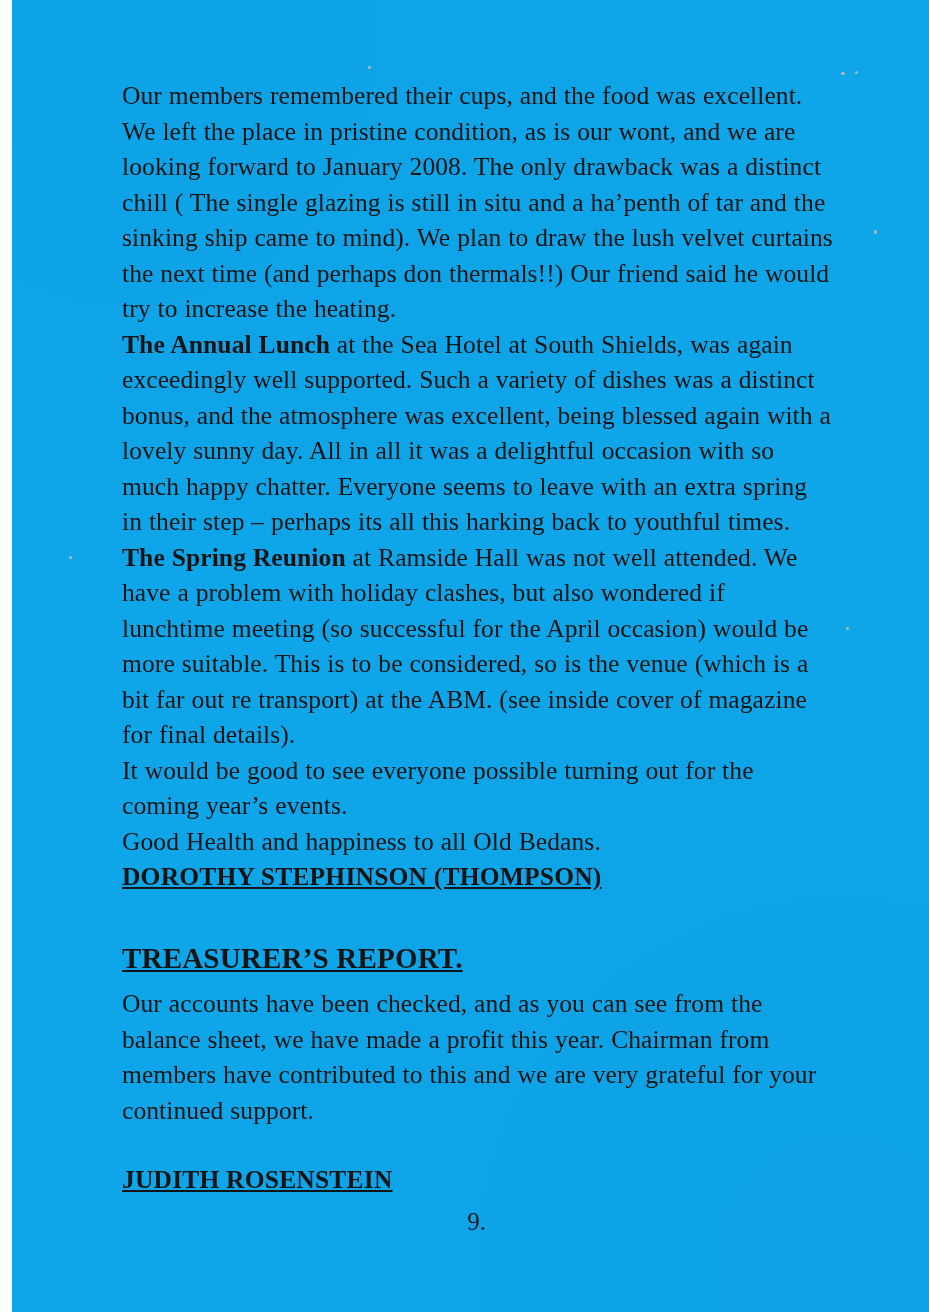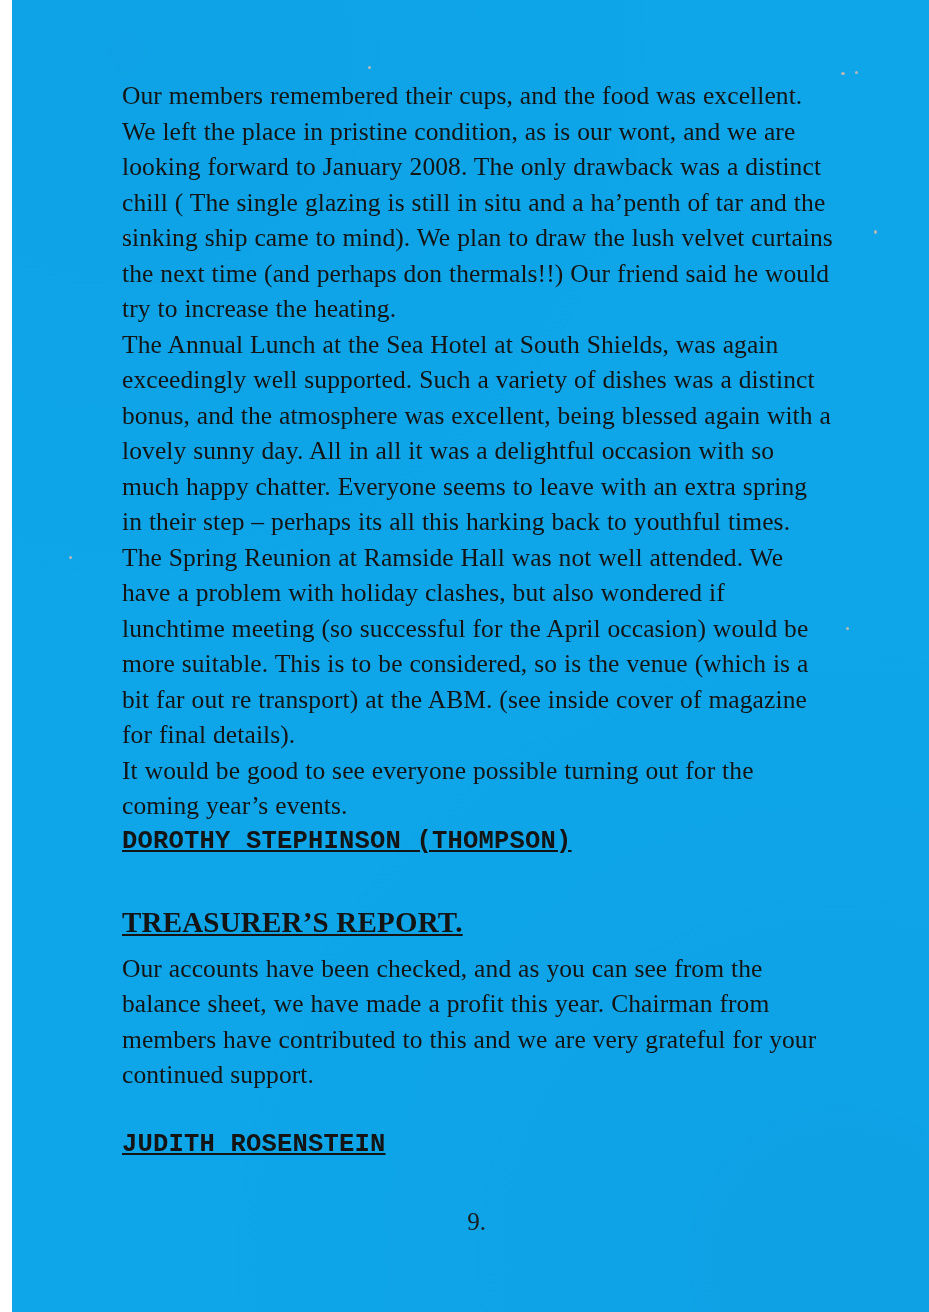--- a/index.html
+++ b/index.html
@@ -47,31 +47,30 @@
   }
   p.para {
     margin: 0;
     font-size: 25.5px;
     line-height: 35.5px;
     letter-spacing: 0.1px;
     word-spacing: 0.4px;
     text-align: left;
   }
   .lead {
-    font-weight: normal;
+    font-weight: bold;
   }
   .sig {
     margin: 0;
     font-size: 25.5px;
     line-height: 35.5px;
     font-weight: bold;
     text-decoration: underline;
     text-underline-offset: 2px;
     letter-spacing: 0.2px;
-    font-family: Liberation Mono, monospace;
   }
   .heading {
     margin: 0;
     font-size: 29px;
     line-height: 35.5px;
     font-weight: bold;
     text-decoration: underline;
     text-underline-offset: 2px;
     letter-spacing: 0.2px;
   }
@@ -108,20 +107,21 @@
     <p class="para"><span>Our members remembered their cups, and the food was excellent. We left the place in pristine condition, as is our wont, and we are looking forward to January 2008.  The only drawback was a distinct chill ( The single glazing is still in situ and a ha’penth of tar and the sinking ship came to mind). We plan to draw the lush velvet curtains the next time (and perhaps don thermals!!) Our friend said he would try to increase the heating.</span></p>
 
     <p class="para"><span class="lead">The Annual Lunch</span><span> at the Sea Hotel at South Shields, was again exceedingly well supported. Such a variety of dishes was a distinct bonus, and the atmosphere was excellent, being blessed again with a lovely sunny day. All in all it was a delightful occasion with so much happy chatter. Everyone seems to leave with an extra spring in their step – perhaps its all this harking back to youthful times.</span></p>
 
 
     <p class="para"><span class="lead">The Spring Reunion</span><span> at Ramside Hall was not well attended. We have a problem with holiday clashes, but also wondered if lunchtime meeting (so successful for the April occasion) would be more suitable. This is to be considered, so is the venue (which is a bit far out re transport) at the ABM. (see inside cover of magazine for final details).</span></p>
 
     <p class="para"><span>It would be good to see everyone possible turning out for the coming year’s events.</span></p>
 
 
+    <p class="para"><span>Good Health and happiness to all Old Bedans.</span></p>
 
     <p class="sig">DOROTHY STEPHINSON (THOMPSON)</p>
 
     <div class="gap-lg"></div>
 
     <p class="heading">TREASURER’S REPORT.</p>
 
     <div class="gap-sm"></div>
 
     <p class="para">Our accounts have been checked, and as you can see from the balance sheet, we have made a profit this year. Chairman from members have contributed to this and we are very grateful for your continued support.</p>

